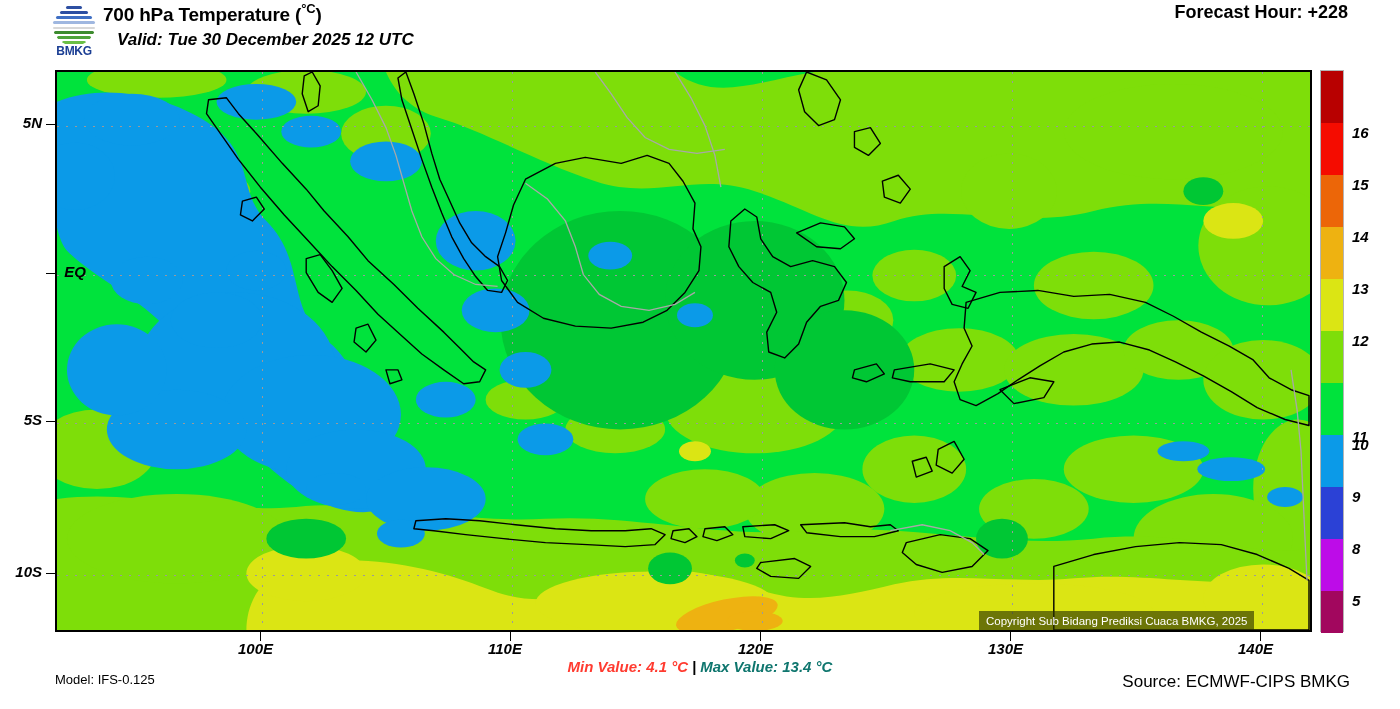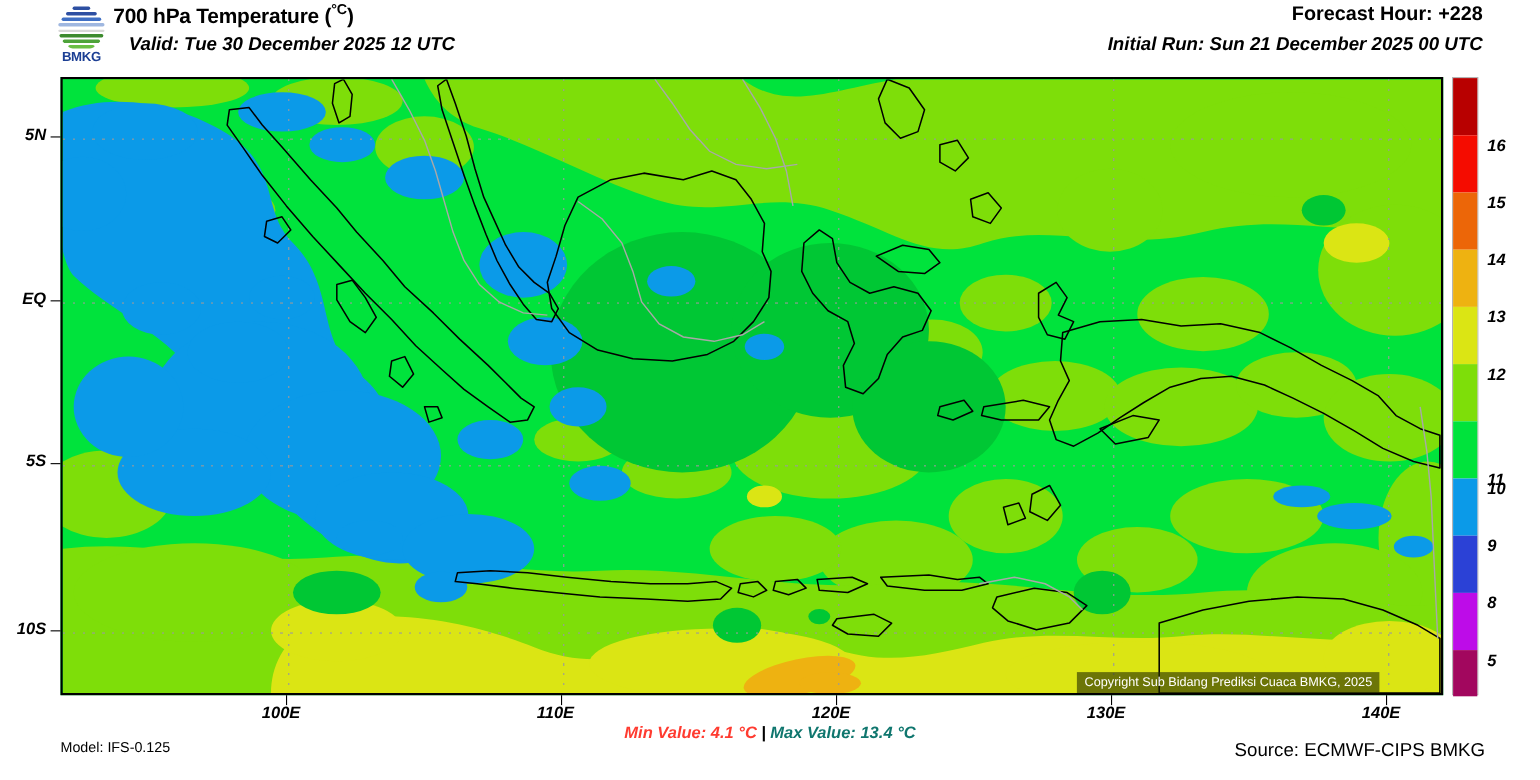--- a/index.html
+++ b/index.html
@@ -81,21 +81,20 @@
       <div class="bar" style="left:10px;top:39px;width:24px;background:#6abf45;"></div>
     </div>
     <div class="txt">BMKG</div>
   </div>
 
   <div id="title">
     <span>700 hPa Temperature (</span><span class="deg">°C</span><span>)</span>
   </div>
   <div id="valid">Valid: Tue 30 December 2025 12 UTC</div>
   <div id="fhour">Forecast Hour: +228</div>
-  <div id="irun">Initial Run: Sun 21 December 2025 00 UTC</div>
 </div>
 
 <div id="mapframe">
 
   <svg id="fields" viewBox="0 0 1257 562" preserveAspectRatio="none">
     <rect x="0" y="0" width="1257" height="562" fill="#00e33c"></rect>
 
     <g fill="#7ede09">
       <path d="M330,0 L620,0 C660,30 700,10 760,0 L980,0 L1257,0 L1257,130
                C1180,150 1120,120 1040,140 C960,160 900,130 840,150
@@ -297,21 +296,21 @@
 
   <div id="copyright">Copyright Sub Bidang Prediksi Cuaca BMKG, 2025</div>
 </div>
 
 <div>
   <div class="ytick" style="left:46px;top:124px;"></div>
   <div class="ytick" style="left:46px;top:273px;"></div>
   <div class="ytick" style="left:46px;top:421px;"></div>
   <div class="ytick" style="left:46px;top:573px;"></div>
   <div class="ylab" style="left:0px;top:114px;width:42px;">5N</div>
-  <div class="ylab" style="left:0px;top:263px;width:42px;">EQ</div>
+  <div class="ylab" style="left:0px;top:263px;width:42px;padding-left:44px;">EQ</div>
   <div class="ylab" style="left:0px;top:411px;width:42px;">5S</div>
   <div class="ylab" style="left:0px;top:563px;width:42px;">10S</div>
 </div>
 
 <div>
   <div class="xtick" style="left:260px;top:632px;"></div>
   <div class="xtick" style="left:510px;top:632px;"></div>
   <div class="xtick" style="left:760px;top:632px;"></div>
   <div class="xtick" style="left:1010px;top:632px;"></div>
   <div class="xtick" style="left:1260px;top:632px;"></div>

